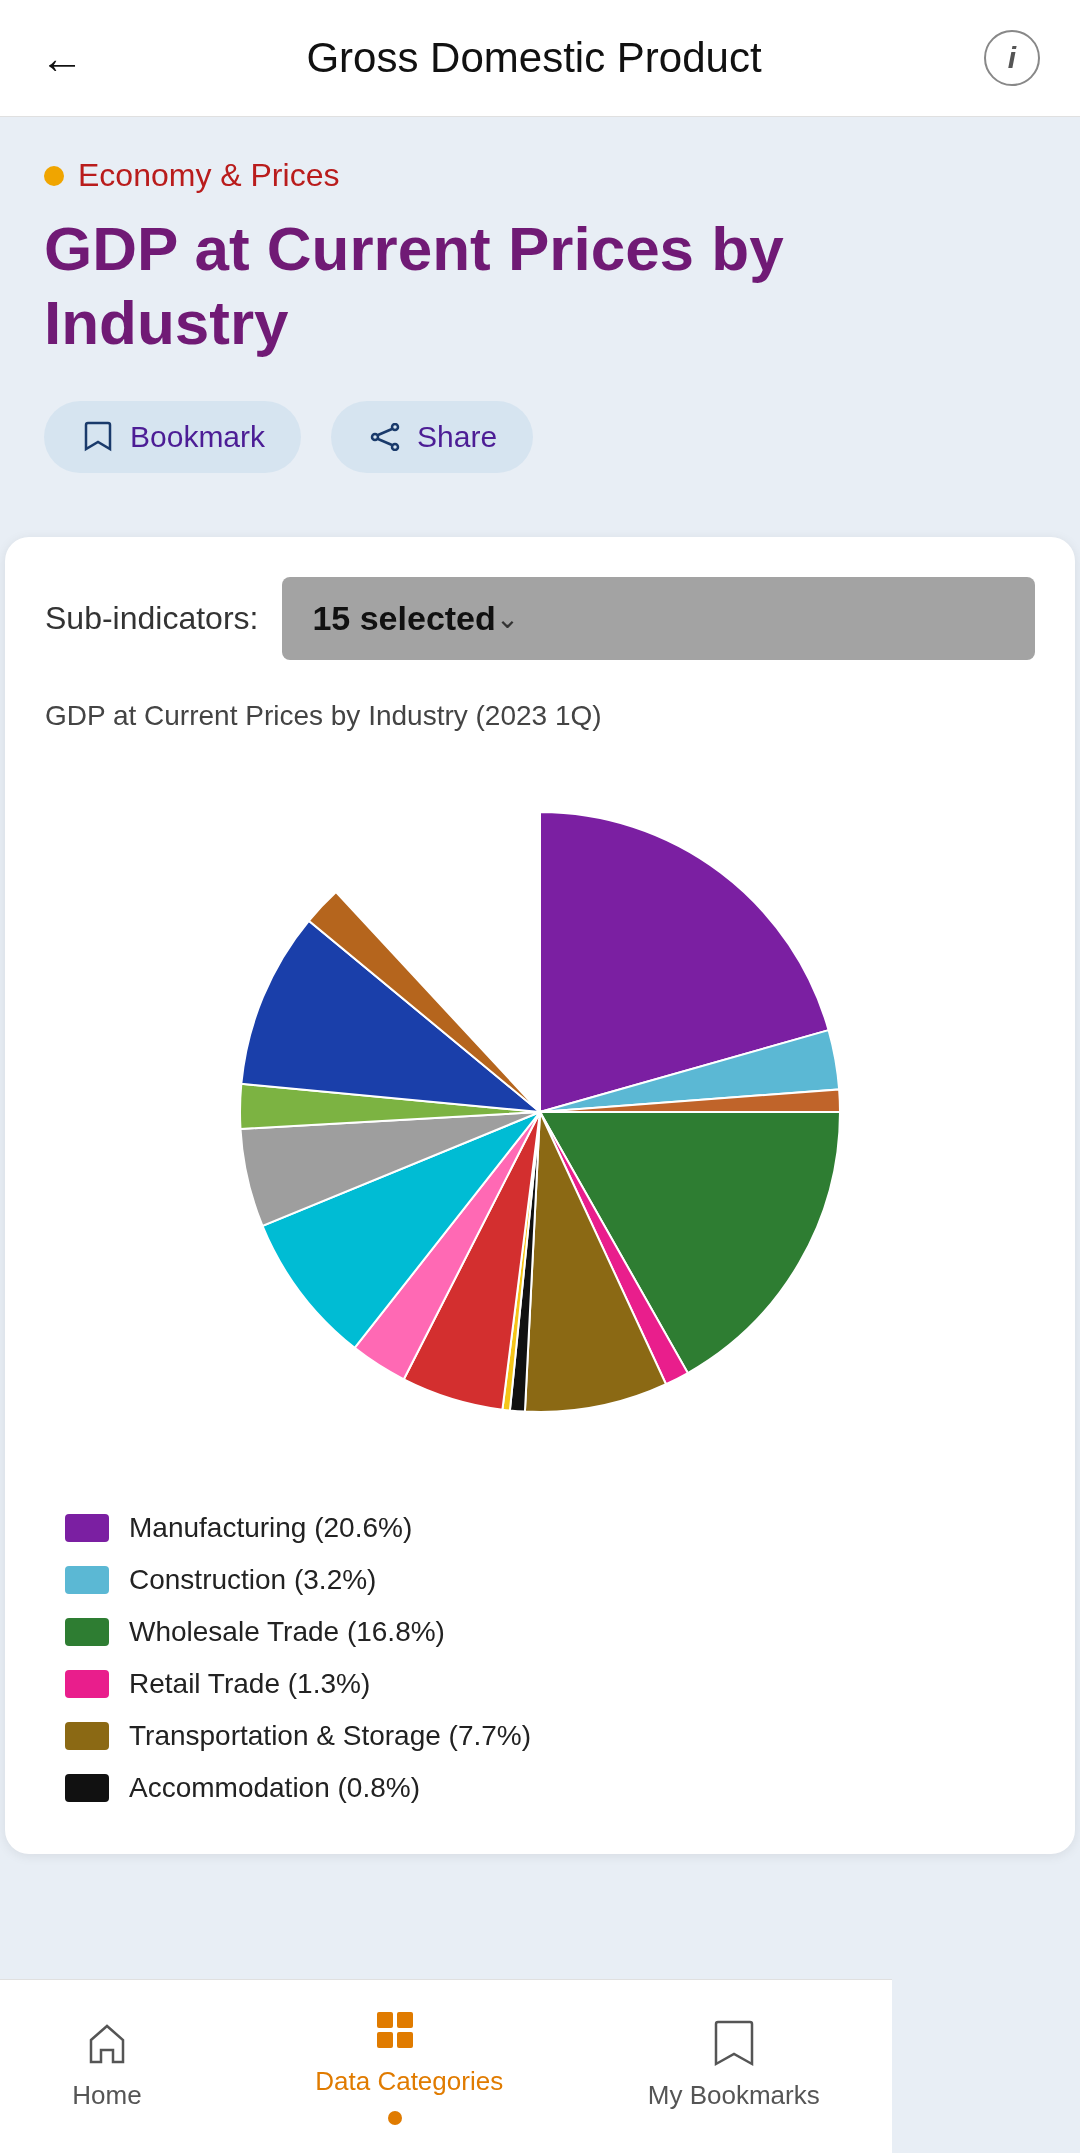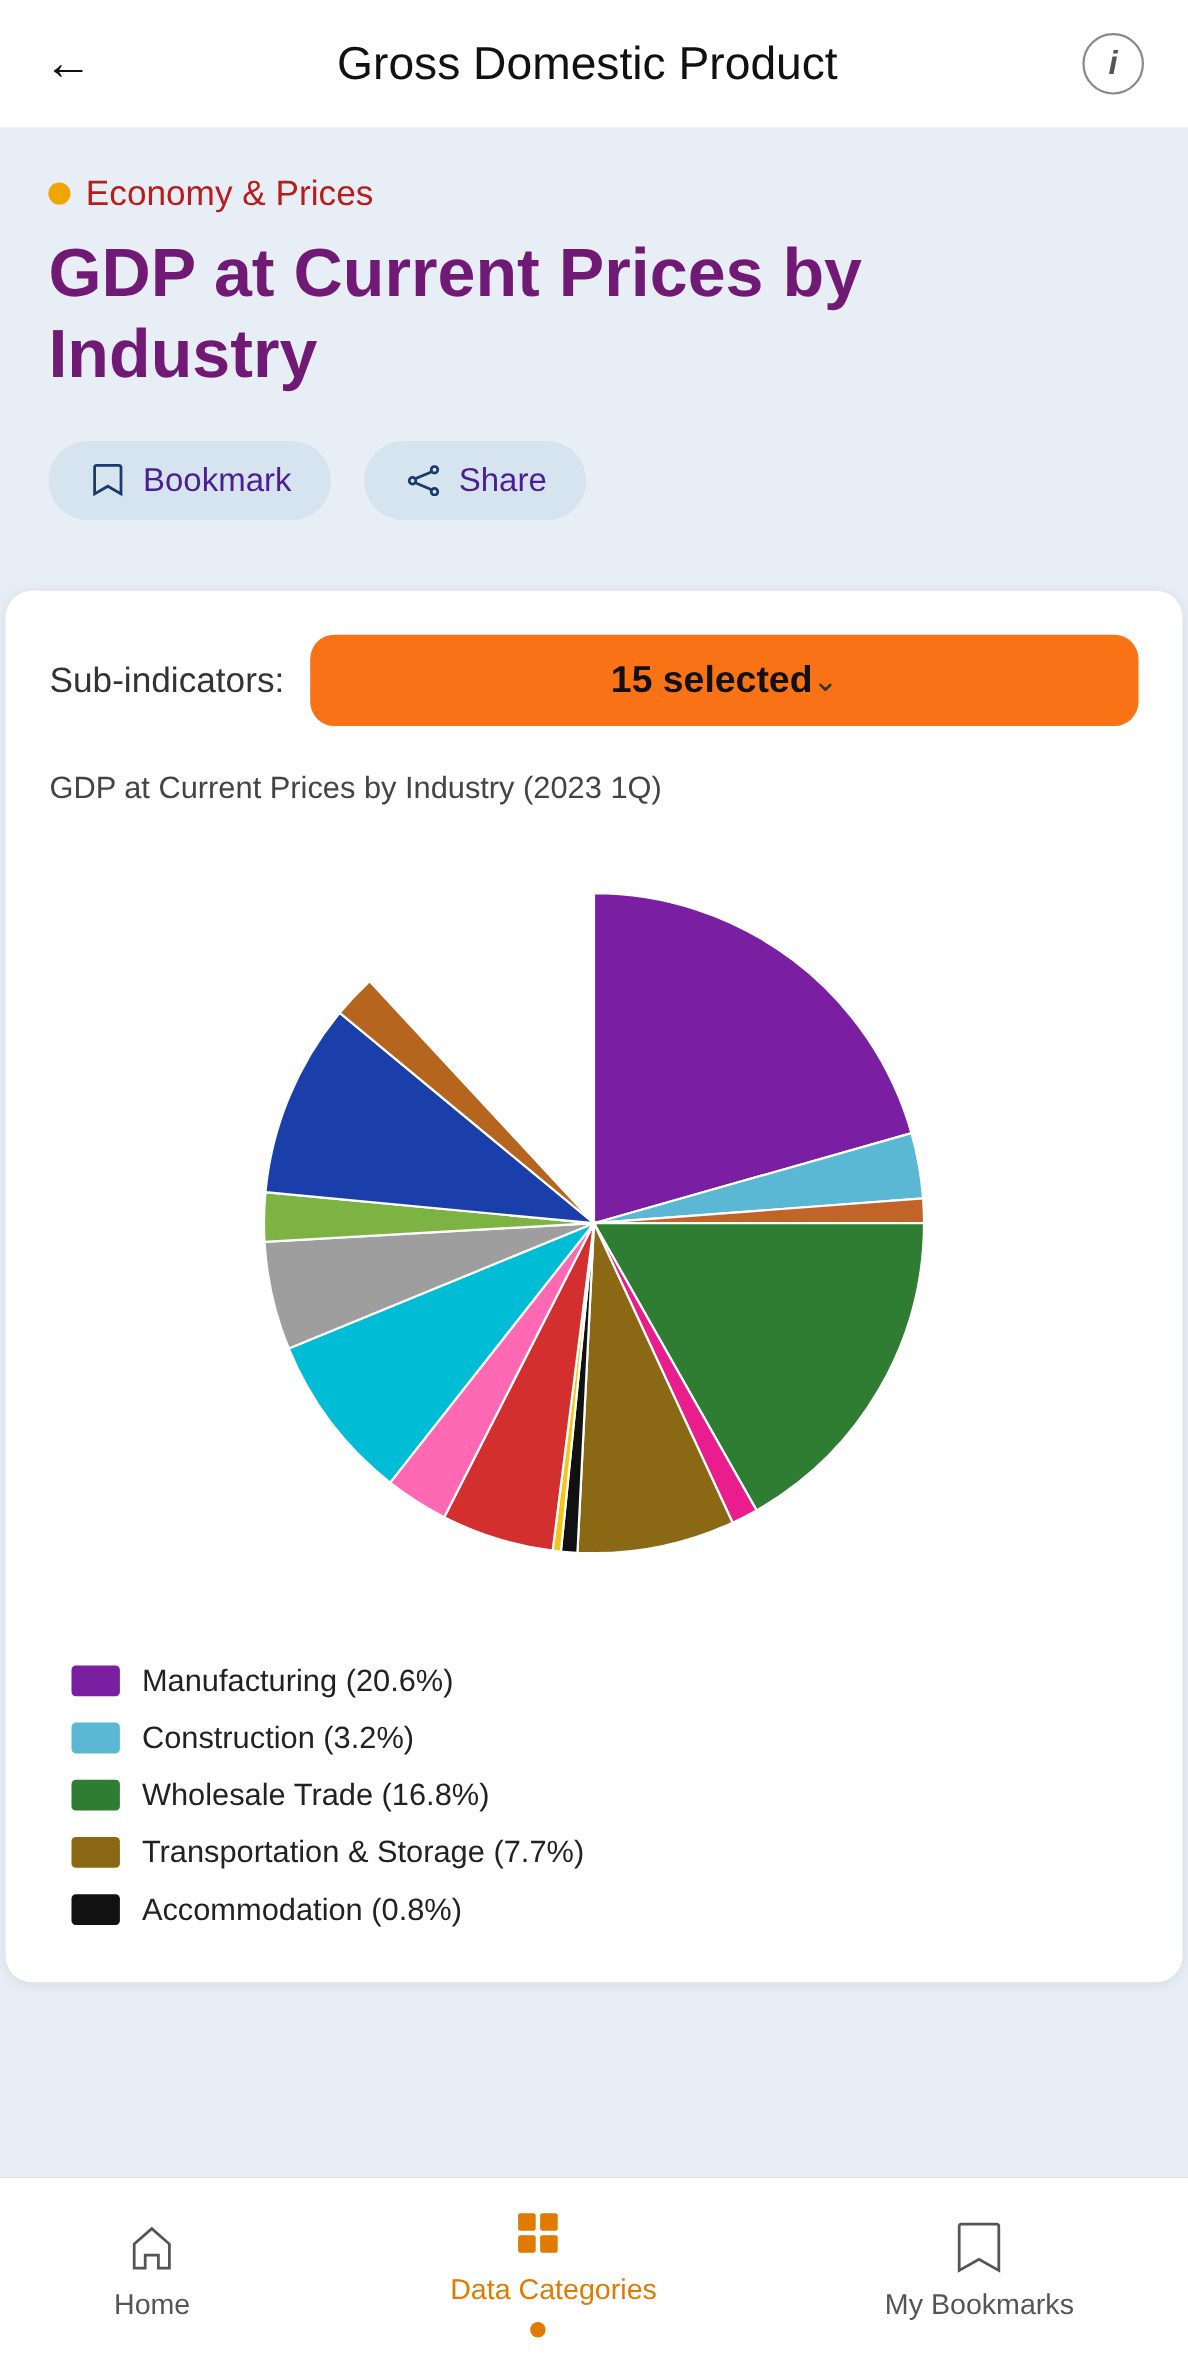--- a/index.html
+++ b/index.html
@@ -122,27 +122,27 @@
       gap: 24px;
       margin-bottom: 40px;
     }
     .sub-indicators-label {
       font-size: 32px;
       color: #333;
       white-space: nowrap;
     }
     .sub-indicators-dropdown {
       flex: 1;
-      background: #f97316;
+      background: #a3a3a3;
       border: none;
-      border-radius: 22px;
+      border-radius: 8px;
       padding: 22px 30px;
       display: flex;
       align-items: center;
-      justify-content: center;
+      justify-content: flex-start;
       cursor: pointer;
     }
     .sub-indicators-value {
       font-size: 34px;
       font-weight: 700;
       color: #111;
     }
     .chevron-icon {
       font-size: 28px;
       color: #333;
@@ -184,21 +184,21 @@
     .legend-label {
       font-size: 28px;
       color: #222;
     }
 
     
     .bottom-nav {
       position: fixed;
       bottom: 0;
       left: 0;
-      width: 1080px;
+      width: 892px;
       background: #fff;
       border-top: 1px solid #e0e0e0;
       display: flex;
       align-items: center;
       justify-content: space-around;
       padding: 24px 0 28px 0;
     }
     .nav-item {
       display: flex;
       flex-direction: column;
@@ -313,20 +313,24 @@
       </div>
       <div class="legend-item">
         <div class="legend-color" style="background: rgb(91, 184, 212);"></div>
         <span class="legend-label">Construction (3.2%)</span>
       </div>
       <div class="legend-item">
         <div class="legend-color" style="background: rgb(46, 125, 50);"></div>
         <span class="legend-label">Wholesale Trade (16.8%)</span>
       </div>
       <div class="legend-item">
+        <div class="legend-color" style="background: rgb(233, 30, 140);"></div>
+        <span class="legend-label">Retail Trade (1.3%)</span>
+      </div>
+      <div class="legend-item">
         <div class="legend-color" style="background: rgb(139, 105, 20);"></div>
         <span class="legend-label">Transportation &amp; Storage (7.7%)</span>
       </div>
       <div class="legend-item">
         <div class="legend-color" style="background: rgb(17, 17, 17);"></div>
         <span class="legend-label">Accommodation (0.8%)</span>
       </div>
     </div>
 
 </div>

